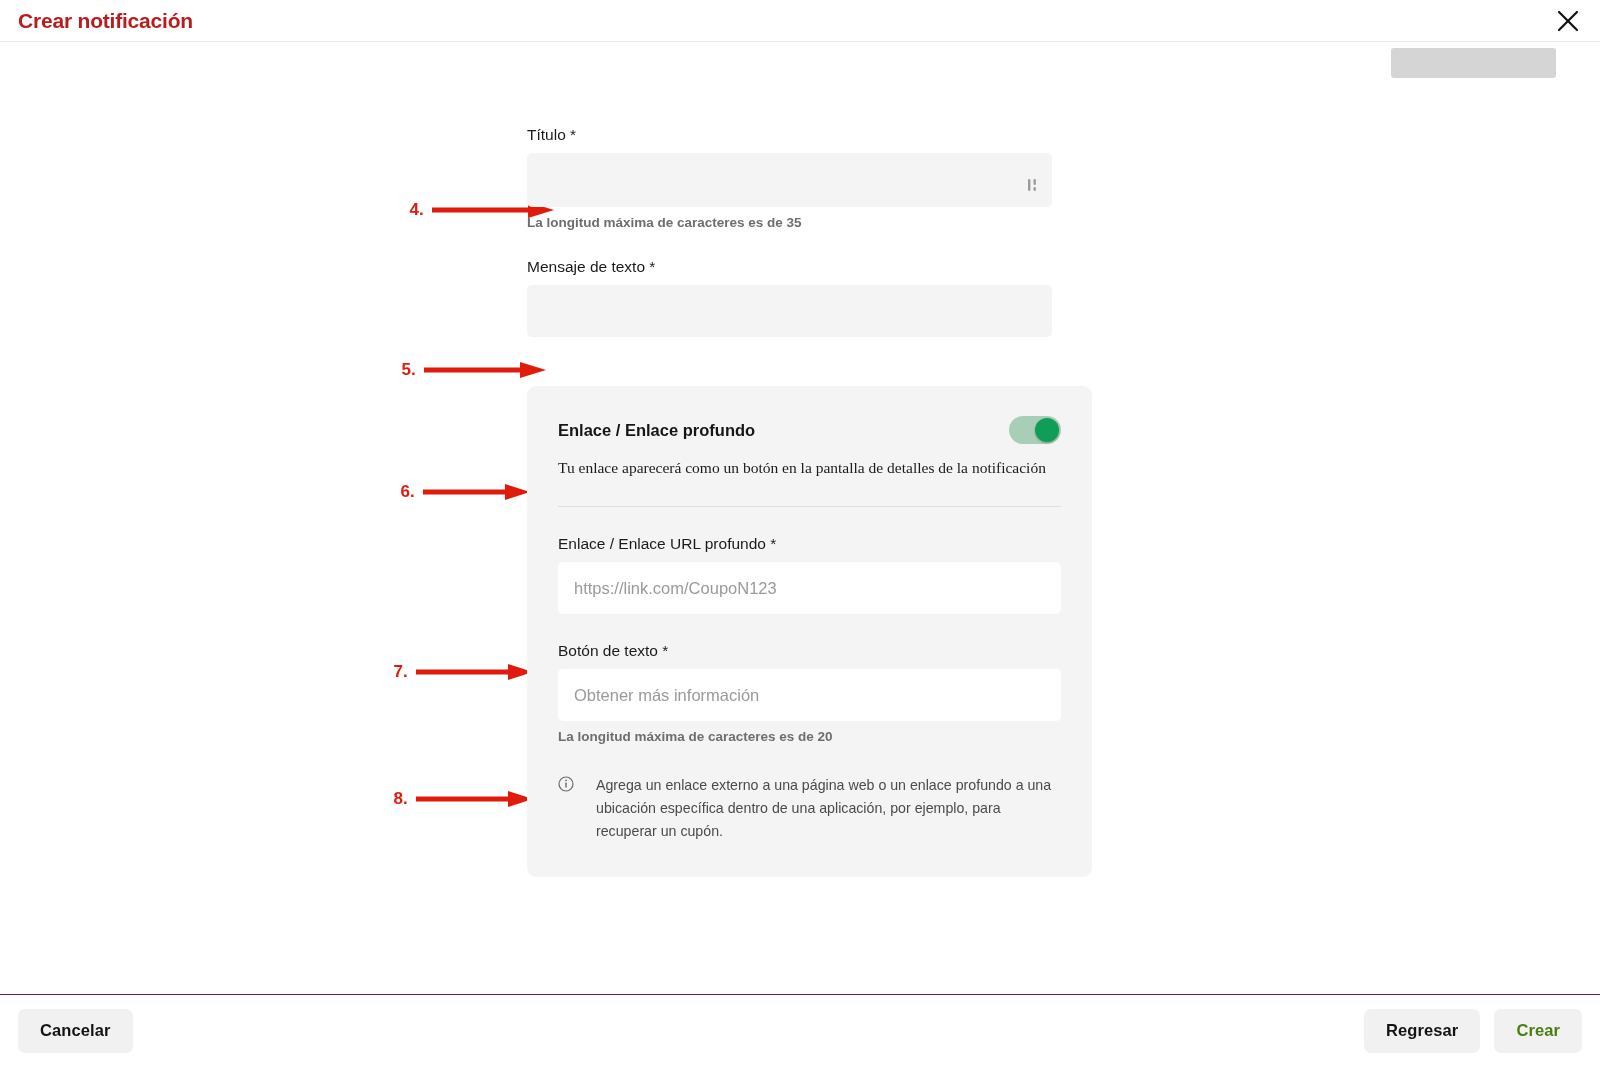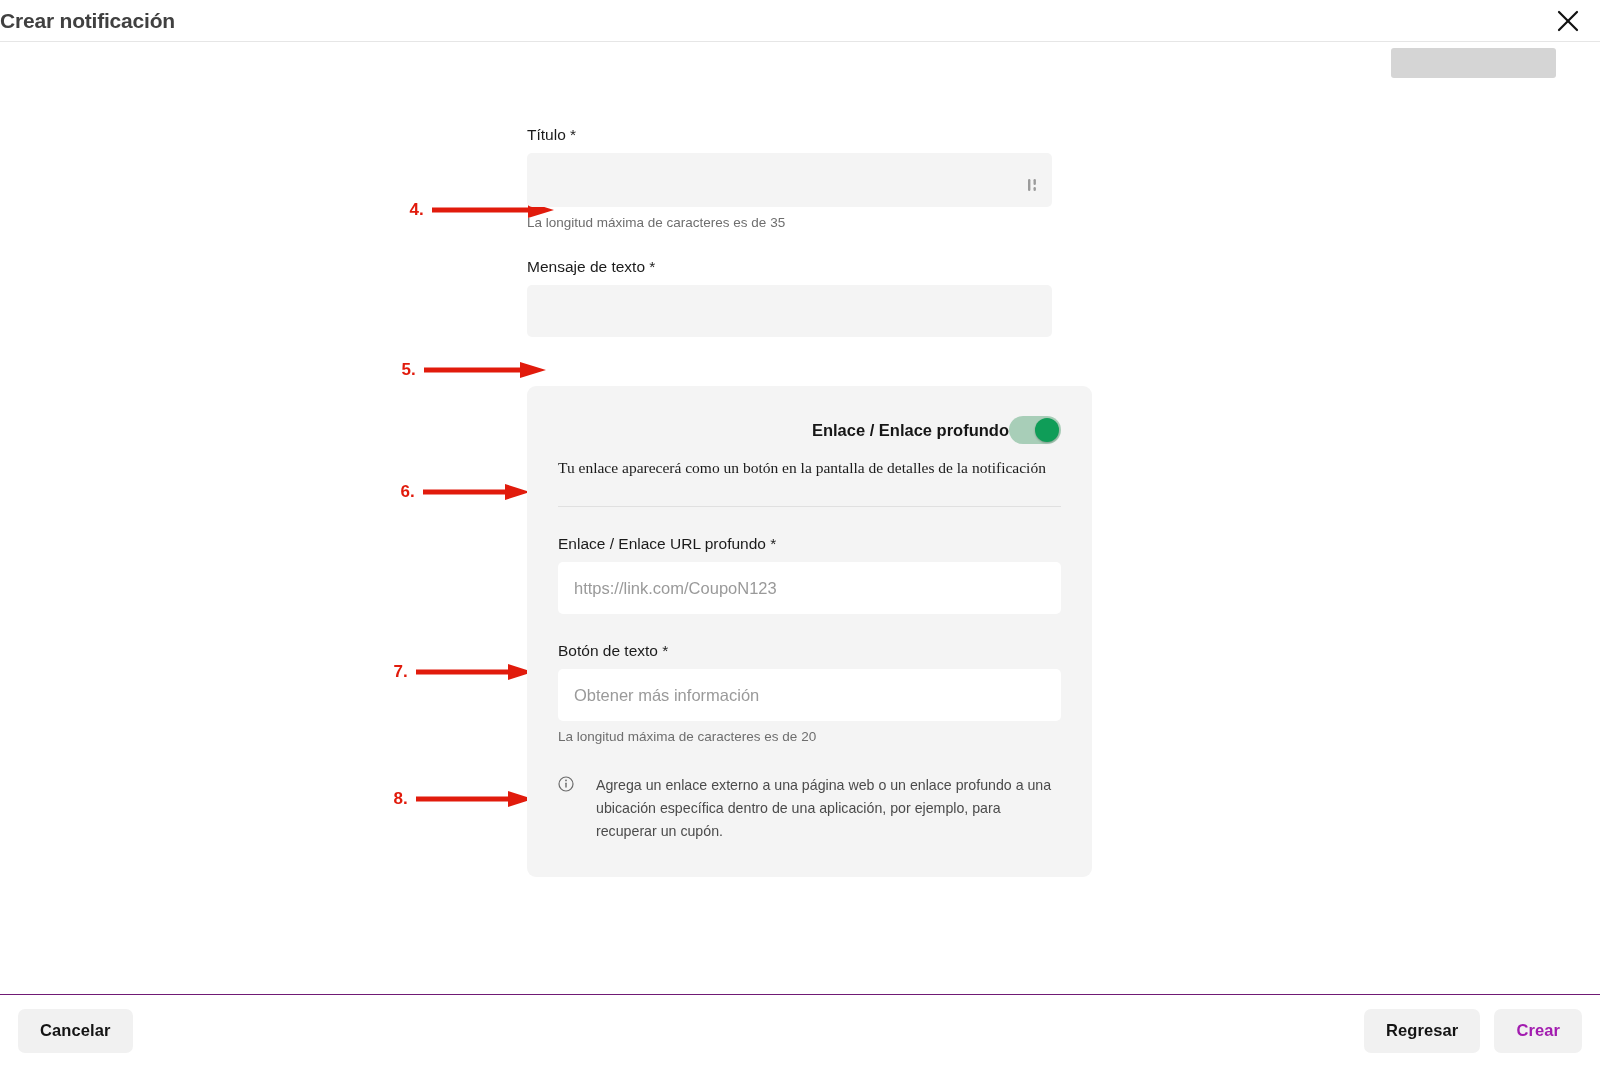--- a/index.html
+++ b/index.html
@@ -27,21 +27,22 @@
     height: 42px;
     flex: 0 0 42px;
     border-bottom: 1px solid #e6e6e6;
     display: flex;
     align-items: center;
   }
   .dialog-title {
     font-size: 21px;
     font-weight: 700;
     letter-spacing: -0.2px;
-    color: #404040;
+    padding-left: 18px;
+    color: #b91c1c;
   }
   .close-btn {
     position: absolute;
     right: 14px;
     top: 3px;
     width: 36px; height: 36px;
     display: flex; align-items: center; justify-content: center;
     cursor: pointer;
     background: none; border: none;
     padding: 0;
@@ -74,20 +75,21 @@
 
   .field-label {
     font-size: 15.5px;
     color: #1b1b1b;
     margin-bottom: 9px;
   }
   .helper-text {
     font-size: 13.5px;
     color: #6e6e6e;
     margin-top: 8px;
+    font-weight: bold;
   }
 
   .input-box {
     position: relative;
     width: 525px;
     height: 54px;
     background: #f4f4f4;
     border: none;
     border-radius: 5px;
     font-size: 16px;
@@ -126,21 +128,21 @@
   .link-card {
     margin-top: 49px;
     width: 565px;
     background: #f4f4f4;
     border-radius: 9px;
     padding: 30px 31px 34px 31px;
   }
   .card-head {
     display: flex;
     align-items: center;
-    justify-content: flex-end;
+    justify-content: space-between;
   }
   .card-head-title {
     font-size: 16.5px;
     font-weight: 700;
     color: #161616;
   }
   .toggle {
     width: 52px; height: 28px;
     border-radius: 14px;
     background: #a8ceb8;
@@ -224,21 +226,21 @@
     font-weight: 700;
     border-radius: 7px;
     border: none;
     cursor: pointer;
     height: 44px;
     padding: 0 22px;
     letter-spacing: 0.1px;
   }
   .btn-cancel { background: #f1f1f1; color: #141414; }
   .btn-back   { background: #f1f1f1; color: #141414; margin-left: auto; }
-  .btn-create { background: #f1f1f1; color: #a21caf; margin-left: 14px; cursor: default; }
+  .btn-create { background: #f1f1f1; color: #4d7c0f; margin-left: 14px; cursor: default; }
 </style>
 </head>
 <body>
 
 <div class="dialog">
 
   <div class="dialog-header">
     <div class="dialog-title">Crear notificación</div>
     <button class="close-btn">
       <svg width="26" height="26" viewBox="0 0 26 26" aria-hidden="true">

